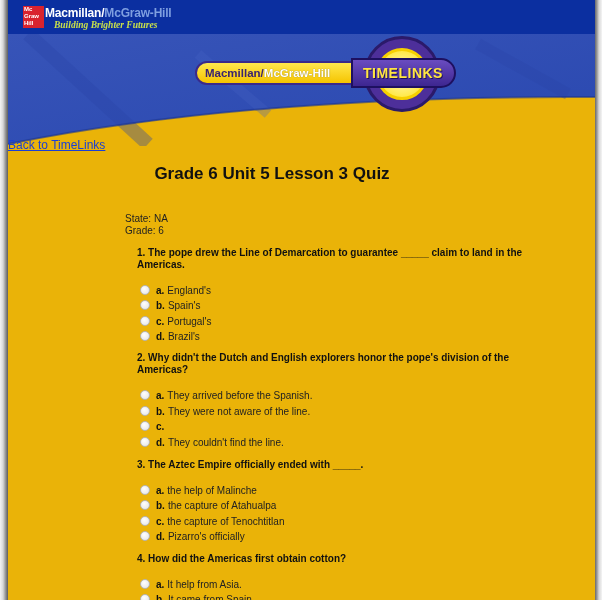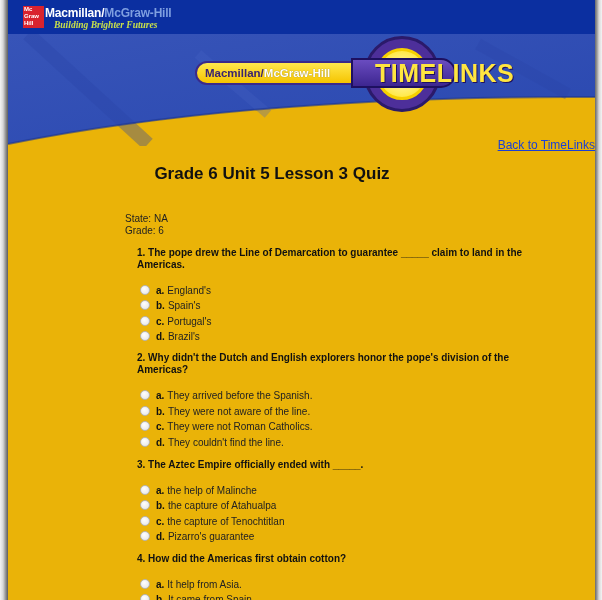--- a/index.html
+++ b/index.html
@@ -11,22 +11,22 @@
   .mh-logo { position:absolute; left:15px; top:6px; width:21px; height:22px; background:#d9232e; color:#fff; font-size:6px; line-height:7px; font-weight:bold; padding-left:1px; box-sizing:border-box; }
   .brand { position:absolute; left:37px; top:6px; font-weight:bold; font-size:12px; color:#fff; letter-spacing:-0.2px; }
   .brand .mgh { color:#7f9fe0; }
   .tagline { position:absolute; left:46px; top:20px; font-family:"Liberation Serif", serif; font-style:italic; font-weight:bold; font-size:9.5px; color:#c8e04a; }
   .banner { position:absolute; left:0; top:34px; width:587px; height:112px; }
   .pill-yellow { position:absolute; left:187px; top:61px; width:170px; height:24px; background:linear-gradient(#ffe84d,#f5c400); border:2px solid #3a2a8a; border-radius:14px 0 0 14px; box-sizing:border-box; font-weight:bold; font-size:11.5px; line-height:20px; padding-left:8px; white-space:nowrap; }
   .pill-yellow .mac { color:#3a2370; }
   .pill-yellow .mcg { color:#fff; text-shadow:0 0 1px #7a6a20; }
   .clock { position:absolute; left:356px; top:36px; width:76px; height:76px; border-radius:50%; background:#4d2f9a; border:3px solid #2b1a6a; box-sizing:border-box; }
   .clock-face { position:absolute; left:9px; top:9px; width:52px; height:52px; border-radius:50%; background:radial-gradient(#fffbd0,#ffe94a 70%); border:3px solid #f7d000; box-sizing:border-box; }
-  .pill-purple { position:absolute; left:343px; top:58px; width:105px; height:30px; background:linear-gradient(#6a4cc0,#3d2690); border:2px solid #1e1060; border-radius:0 15px 15px 0; box-sizing:border-box; color:#ffe640; font-size:25px; line-height:26px; padding-left:22px; letter-spacing:0.5px; font-weight:bold; text-shadow:1px 1px 0 #1e1060; }
-  .back-link { position:absolute; left:0; width:587px; top:138px; text-align:right; font-size:12px; color:#1a3fd6; text-decoration:underline; }
+  .pill-purple { position:absolute; left:343px; top:58px; width:105px; height:30px; background:linear-gradient(#6a4cc0,#3d2690); border:2px solid #1e1060; border-radius:0 15px 15px 0; box-sizing:border-box; color:#ffe640; font-size:14px; line-height:26px; padding-left:10px; letter-spacing:0.5px; font-weight:bold; text-shadow:1px 1px 0 #1e1060; }
+  .back-link { position:absolute; left:0; width:587px; top:138px; text-align:left; font-size:12px; color:#1a3fd6; text-decoration:underline; }
   .title { position:absolute; left:0; width:528px; top:164px; text-align:center; font-size:17px; font-weight:bold; color:#111; }
   .meta { position:absolute; left:117px; font-size:10px; color:#222; }
   .q { position:absolute; left:117px; width:400px; font-size:10px; font-weight:bold; color:#111; line-height:12px;margin-left:12px; }
   .opt { position:absolute; left:132px; font-size:10px; color:#222; height:14px; display:flex; align-items:center; }
   .radio { width:10px; height:10px; border-radius:50%; border:1px solid #b5b5b5; background:radial-gradient(circle at 40% 35%,#ffffff,#e2e2e2); box-sizing:border-box; margin-right:6px; }
   .opt b { font-weight:bold; margin-right:3px; color:#111; }
 </style>
 </head>
 <body>
 
@@ -95,21 +95,20 @@
       <span>They arrived before the Spanish.</span>
     </div>
   <div class="opt" style="top:404px;">
       <span class="radio"></span>
       <b>b.</b>
       <span>They were not aware of the line.</span>
     </div>
   <div class="opt" style="top:419px;">
       <span class="radio"></span>
       <b>c.</b>
-      <span>They were not Roman Catholics.</span>
     </div>
   <div class="opt" style="top:435px;">
       <span class="radio"></span>
       <b>d.</b>
       <span>They couldn't find the line.</span>
     </div>
 
   <div class="q" style="top:459px;">3. The Aztec Empire officially ended with _____.</div>
   <div class="opt" style="top:483px;">
       <span class="radio"></span>
@@ -122,21 +121,21 @@
       <span>the capture of Atahualpa</span>
     </div>
   <div class="opt" style="top:514px;">
       <span class="radio"></span>
       <b>c.</b>
       <span>the capture of Tenochtitlan</span>
     </div>
   <div class="opt" style="top:529px;">
       <span class="radio"></span>
       <b>d.</b>
-      <span>Pizarro's guarantee</span>
+      <span>Pizarro's officially</span>
     </div>
 
   <div class="q" style="top:553px;">4. How did the Americas first obtain cotton?</div>
   <div class="opt" style="top:577px;">
       <span class="radio"></span>
       <b>a.</b>
       <span>It help from Asia.</span>
     </div>
   <div class="opt" style="top:592px;">
       <span class="radio"></span>

